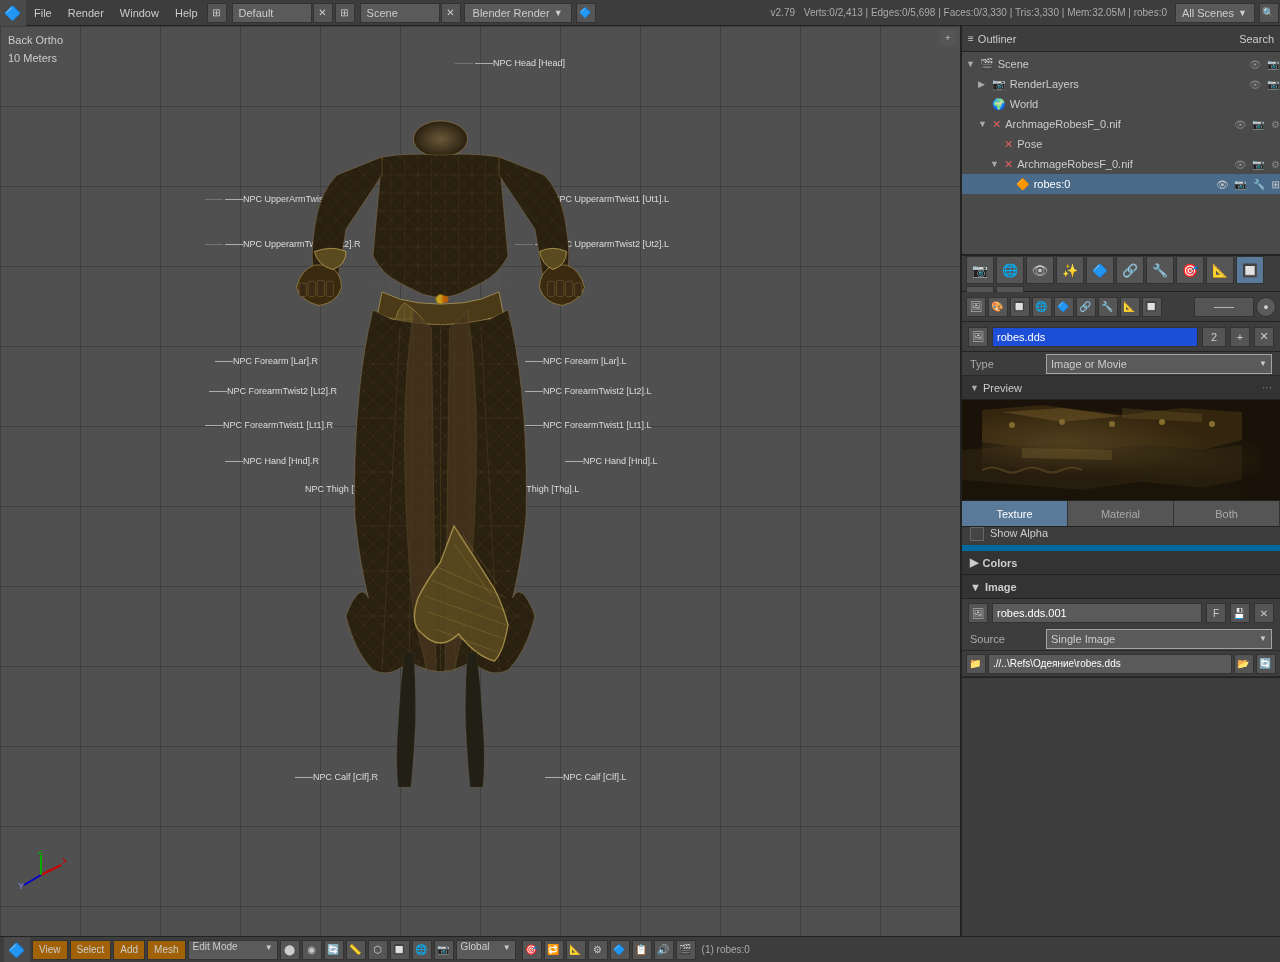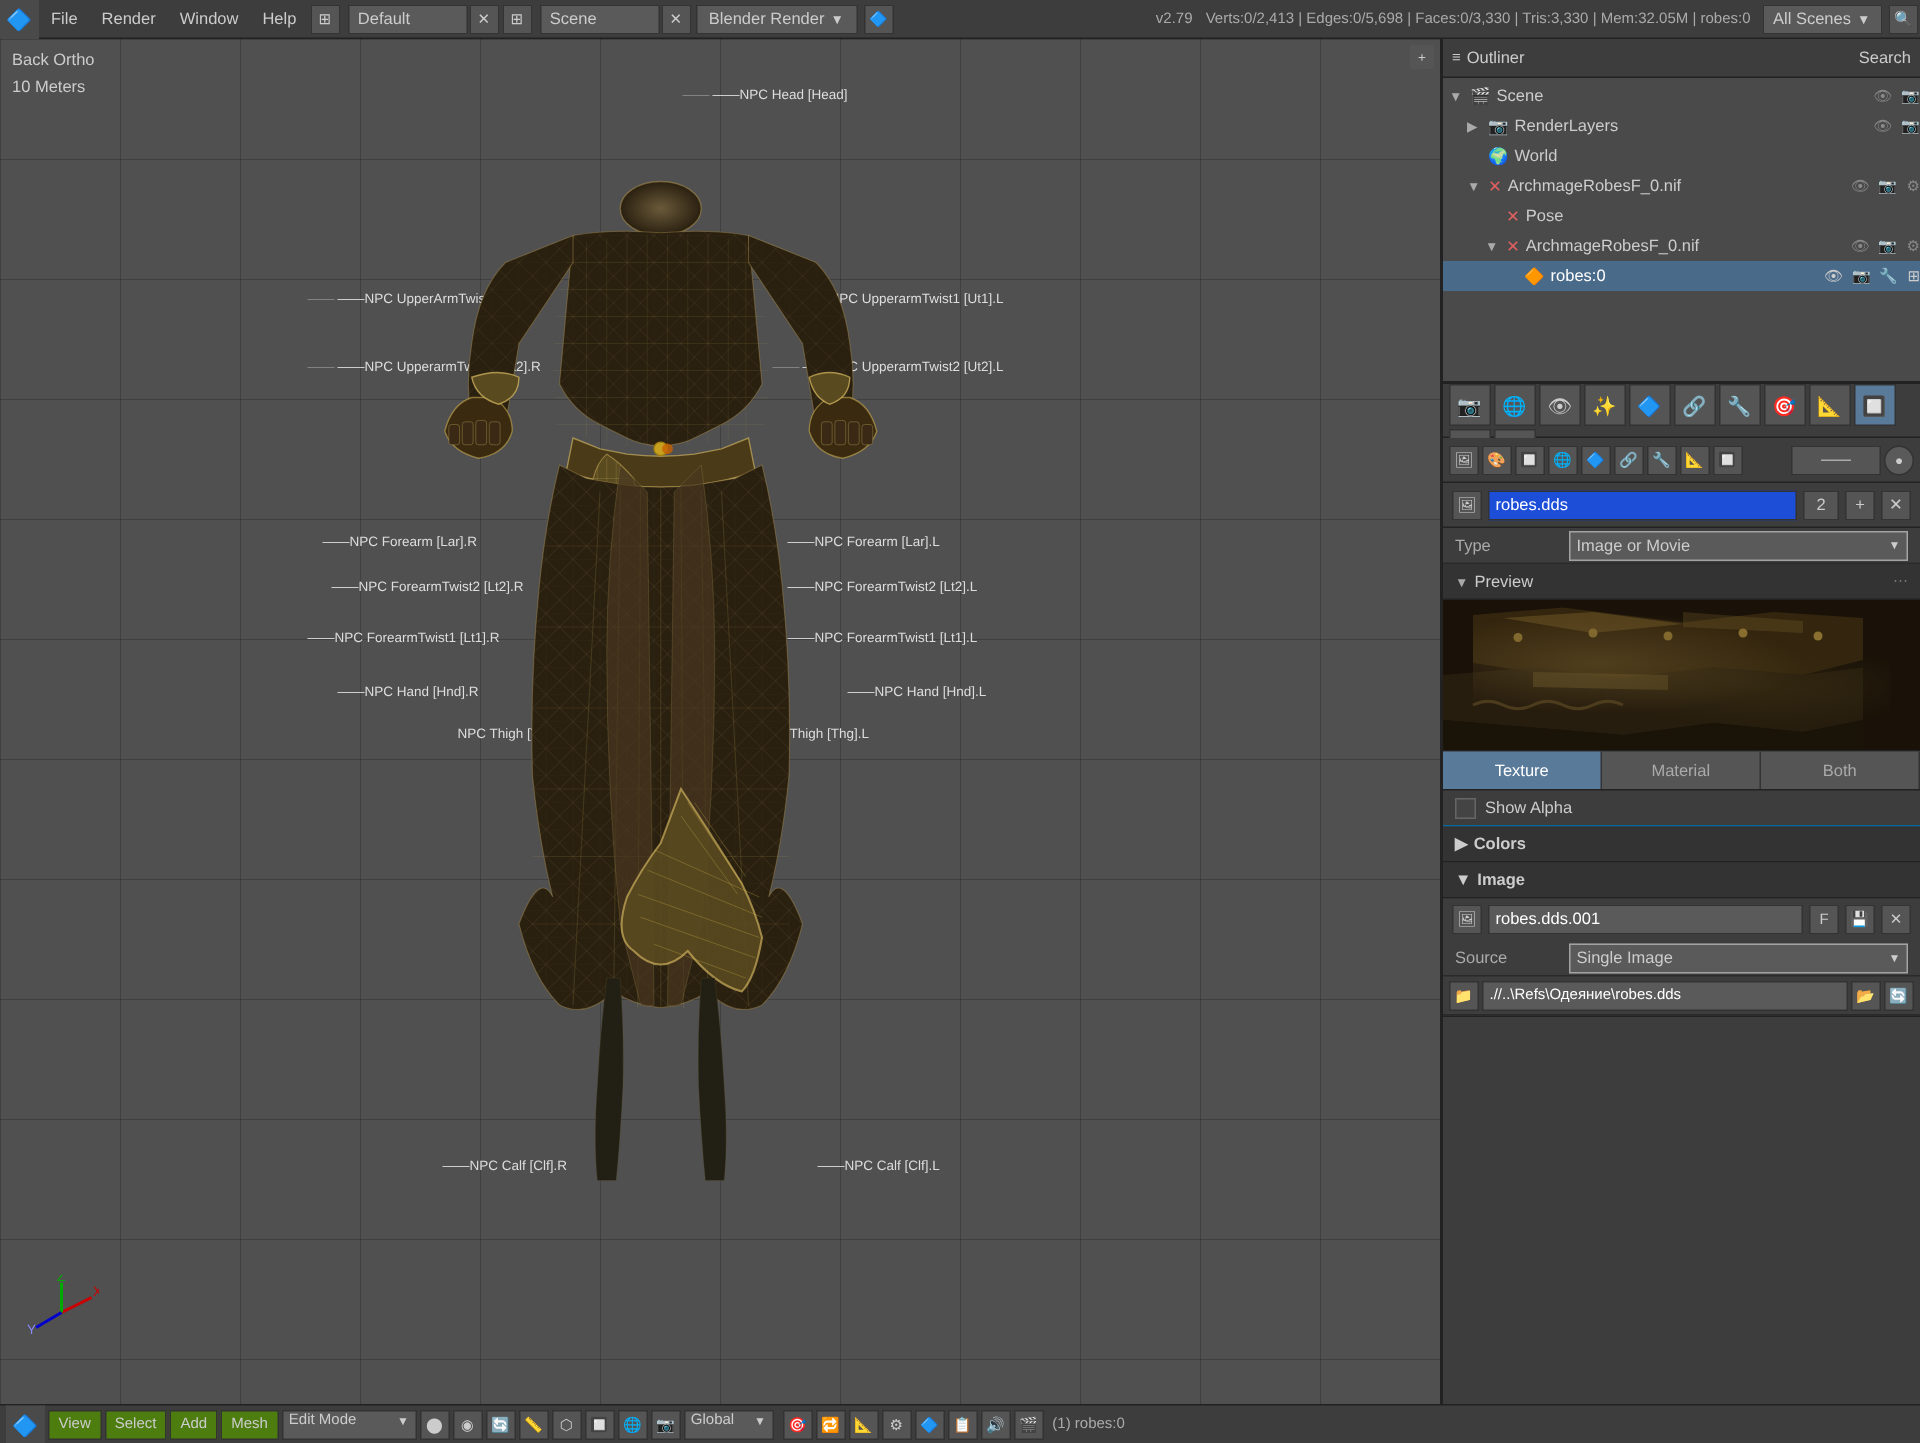--- a/index.html
+++ b/index.html
@@ -139,21 +139,21 @@
 
     
     #axis-indicator {
       position: absolute;
       bottom: 40px;
       left: 20px;
       width: 50px; height: 50px;
     }
     .bottom-btn {
       height: 20px;
-      background: #4d7c0f;
+      background: #a16207;
       border: 1px solid #333;
       padding: 0 6px;
       font-size: 10px; color: #ccc;
       cursor: pointer;
       display: flex; align-items: center; text-align: center;
     }
     .bottom-select {
       height: 20px;
       background: #5a5a5a;
       border: 1px solid #333;
@@ -375,25 +375,25 @@
       display: flex; align-items: center; justify-content: center;
       font-size: 11px;
       cursor: pointer;
       border-right: 1px solid #333;
     }
     .tmb-tab.active { background: #5a7a9a; color: #fff; }
     .tmb-tab:not(.active) { background: #555; color: #aaa; }
 
     
     .checkbox-row {
-      display: flex; align-items: center;
+      display: flex; align-items: flex-start;
       height: 24px;
       padding: 0 8px;
       gap: 6px;
-      border-bottom: 1px solid #0369a1;
+      border-bottom: 6px solid #0369a1;
     }
     .chk-box {
       width: 14px; height: 14px;
       border: 1px solid #666;
       background: #444;
       display: flex; align-items: center; justify-content: center;
       font-size: 9px; cursor: pointer;
     }
 
     
@@ -515,21 +515,21 @@
       <div class="bone-label" style="top:148px;left:310px;font-size:9px;color:#ddd;white-space:nowrap;position:absolute;">——NPC UpperarmTwist1 [Ut1].L</div>
 
       <div class="bone-label" style="top:193px;left:0px;font-size:9px;color:#ddd;white-space:nowrap;position:absolute;">——NPC UpperarmTwist2 [Ut2].R</div>
       <div class="bone-label" style="top:193px;left:310px;font-size:9px;color:#ddd;white-space:nowrap;position:absolute;">——NPC UpperarmTwist2 [Ut2].L</div>
 
       <div style="top:265px;left:190px;font-size:9px;color:#ddd;white-space:nowrap;position:absolute;">——NPC Spine2 [Spi...]</div>
 
       <div style="top:310px;left:10px;font-size:9px;color:#ddd;white-space:nowrap;position:absolute;">——NPC Forearm [Lar].R</div>
       <div style="top:310px;left:320px;font-size:9px;color:#ddd;white-space:nowrap;position:absolute;">——NPC Forearm [Lar].L</div>
 
-      <div style="top:340px;left:16px;font-size:9px;color:#ddd;white-space:nowrap;position:absolute;">——NPC ForearmTwist2 [Lt2].R</div>
+      <div style="top:340px;left:4px;font-size:9px;color:#ddd;white-space:nowrap;position:absolute;">——NPC ForearmTwist2 [Lt2].R</div>
       <div style="top:340px;left:200px;font-size:9px;color:#ddd;white-space:nowrap;position:absolute;">——NPC Spines [Spi...]</div>
       <div style="top:340px;left:320px;font-size:9px;color:#ddd;white-space:nowrap;position:absolute;">——NPC ForearmTwist2 [Lt2].L</div>
 
       <div style="top:374px;left:0px;font-size:9px;color:#ddd;white-space:nowrap;position:absolute;">——NPC ForearmTwist1 [Lt1].R</div>
       <div style="top:374px;left:320px;font-size:9px;color:#ddd;white-space:nowrap;position:absolute;">——NPC ForearmTwist1 [Lt1].L</div>
 
       <div style="top:410px;left:20px;font-size:9px;color:#ddd;white-space:nowrap;position:absolute;">——NPC Hand [Hnd].R</div>
       <div style="top:410px;left:200px;font-size:9px;color:#ddd;white-space:nowrap;position:absolute;">——NPC Spine [Spi0]</div>
       <div style="top:410px;left:360px;font-size:9px;color:#ddd;white-space:nowrap;position:absolute;">——NPC Hand [Hnd].L</div>
 

